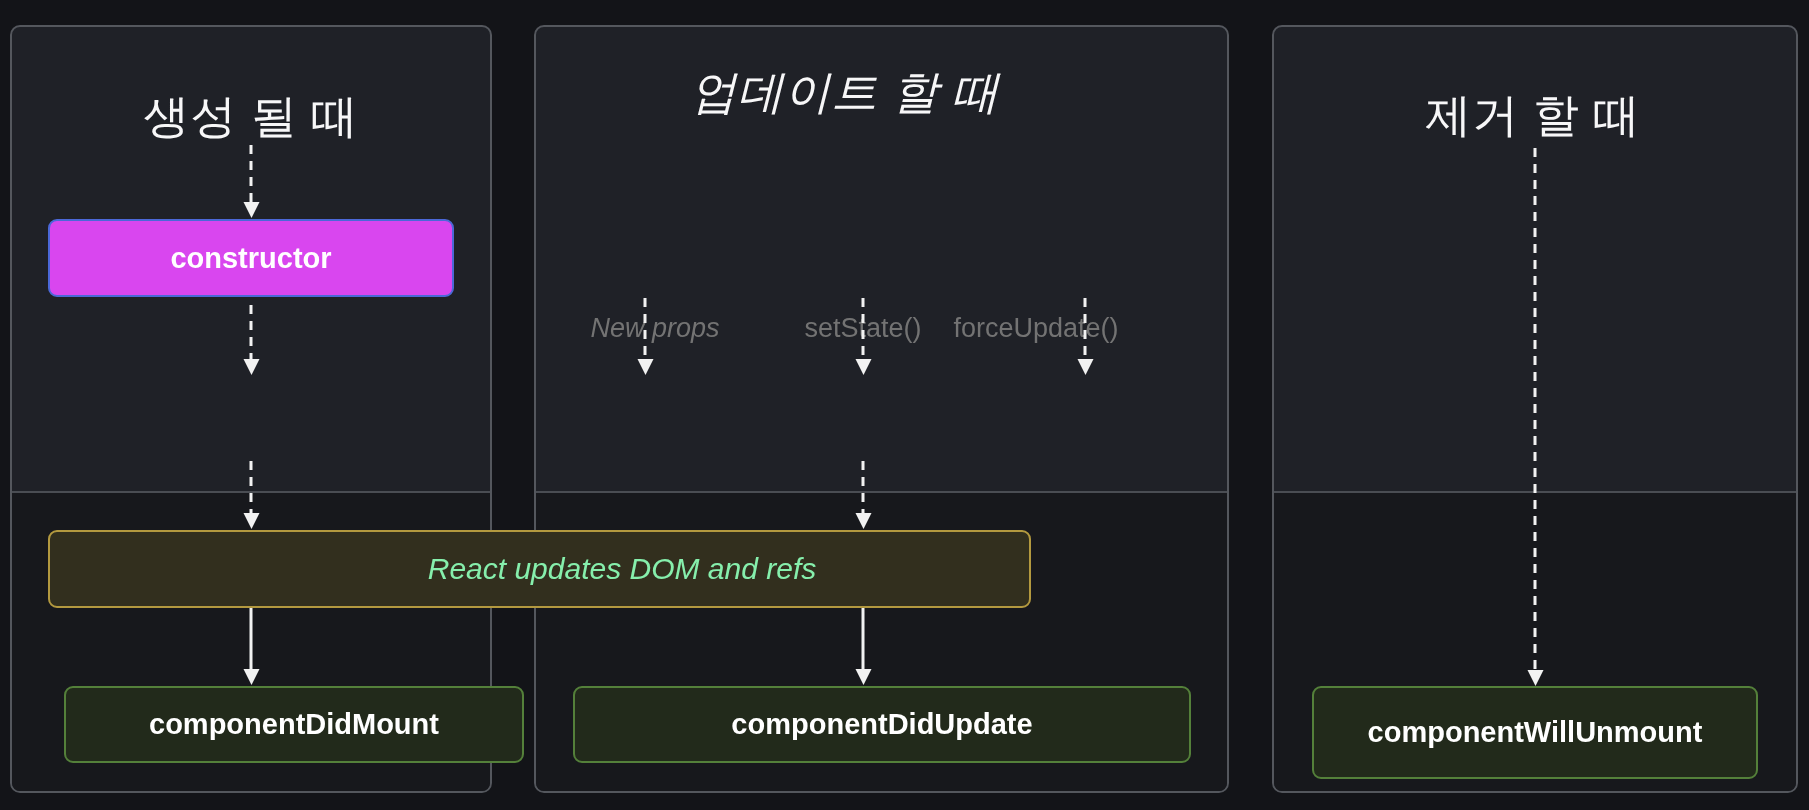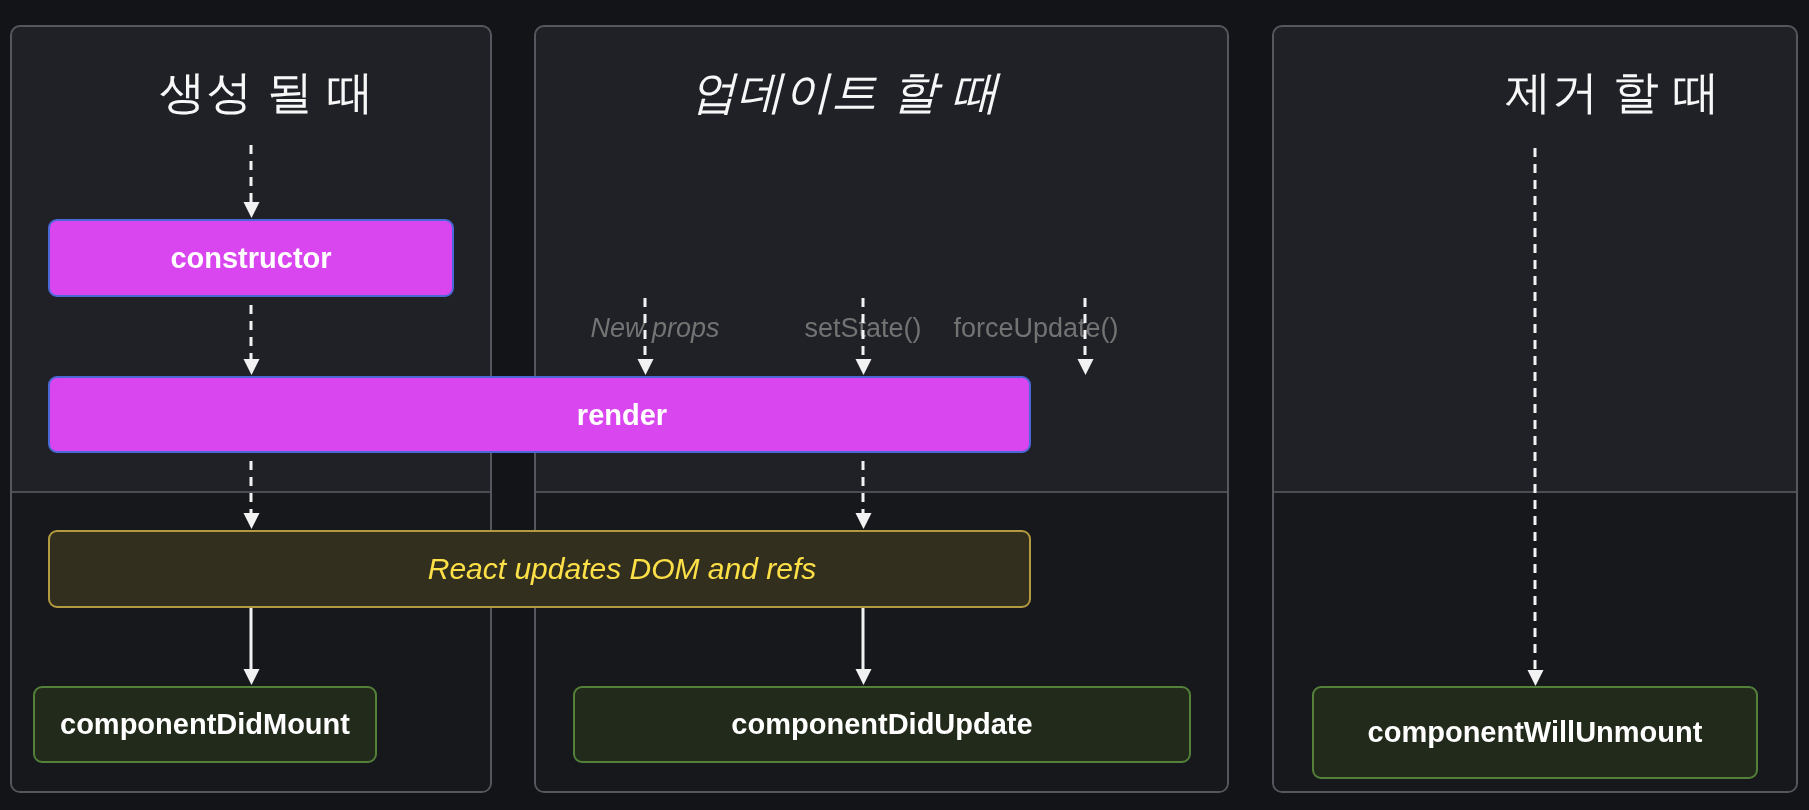--- a/index.html
+++ b/index.html
@@ -54,21 +54,21 @@
   }
   .box-blue{background:#d946ef;border:2px solid #4b68d8;}
   .box-gold{background:#322f1e;border:2px solid #b3993f;}
   .box-green{background:#222a1b;border:2px solid #54803a;}
   .offset-lbl{
     position:absolute;left:572px;top:50%;
     transform:translate(-50%,-50%);
     white-space:nowrap;
   }
   .gold-lbl{
-    font-size:30px;font-style:italic;font-weight:normal;color:#fde047;
+    font-size:30px;font-style:italic;font-weight:normal;color:#86efac;
   }
   .arrow{
     position:absolute;
     width:3px;
     transform:translateX(-50%);
     background:repeating-linear-gradient(to bottom,#f2f2f2 0 9px,transparent 9px 16px);
   }
   .arrow.solid{background:#f2f2f2;}
   .arrow::after{
     content:"";
@@ -88,23 +88,23 @@
   <div class="panel" style="left:10px;width:482px;">
     <div class="panel-lower"></div>
   </div>
   <div class="panel" style="left:534px;width:695px;">
     <div class="panel-lower"></div>
   </div>
   <div class="panel" style="left:1272px;width:526px;">
     <div class="panel-lower"></div>
   </div>
 
-  <div class="col-title" style="left:267px;">생성 될 때</div>
+  <div class="col-title" style="left:251px;margin-top:24px;">생성 될 때</div>
   <div class="col-title" style="left:845px;font-style:italic;">업데이트 할 때</div>
-  <div class="col-title" style="left:1613px;">제거 할 때</div>
+  <div class="col-title" style="left:1533px;margin-top:23px;">제거 할 때</div>
 
   <div class="trigger-label italic" style="left:655px;">New props</div>
   <div class="trigger-label" style="left:863px;">setState()</div>
   <div class="trigger-label" style="left:1036px;">forceUpdate()</div>
 
   <div class="arrow" style="left:251px;top:145px;height:58px;"></div>
   <div class="arrow" style="left:251px;top:305px;height:55px;"></div>
   <div class="arrow" style="left:645px;top:298px;height:62px;"></div>
   <div class="arrow" style="left:863px;top:298px;height:62px;"></div>
   <div class="arrow" style="left:1085px;top:298px;height:62px;"></div>
@@ -112,29 +112,26 @@
   <div class="arrow" style="left:863px;top:461px;height:53px;"></div>
   <div class="arrow" style="left:1535px;top:148px;height:523px;"></div>
 
   <div class="arrow solid" style="left:251px;top:608px;height:62px;"></div>
   <div class="arrow solid" style="left:863px;top:608px;height:62px;"></div>
 
   <div class="lifebox box-blue" style="left:48px;top:219px;width:406px;height:78px;">
     <span class="lbl">constructor</span>
   </div>
 
-  <div class="lifebox box-blue" style="left:48px;top:376px;width:983px;height:77px;">
-    <span class="lbl offset-lbl">render</span>
-  </div>
 
   <div class="lifebox box-gold" style="left:48px;top:530px;width:983px;height:78px;">
     <span class="gold-lbl offset-lbl">React updates DOM and refs</span>
   </div>
 
-  <div class="lifebox box-green" style="left:33px;top:686px;width:344px;height:77px;align-items:center;">
+  <div class="lifebox box-green" style="left:64px;top:686px;width:460px;height:77px;align-items:center;">
     <span class="lbl">componentDidMount</span>
   </div>
 
   <div class="lifebox box-green" style="left:573px;top:686px;width:618px;height:77px;">
     <span class="lbl">componentDidUpdate</span>
   </div>
 
   <div class="lifebox box-green" style="left:1312px;top:686px;width:446px;height:93px;">
     <span class="lbl">componentWillUnmount</span>
   </div>

